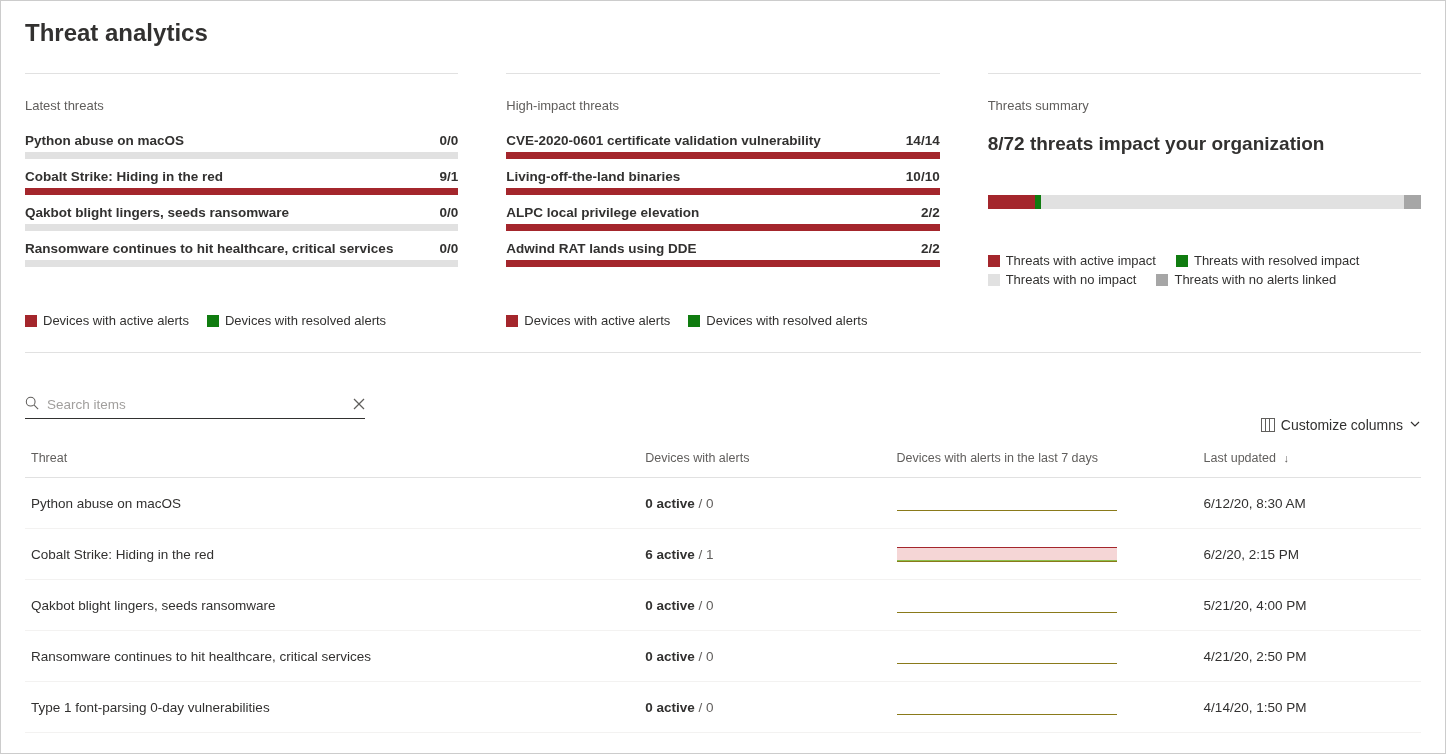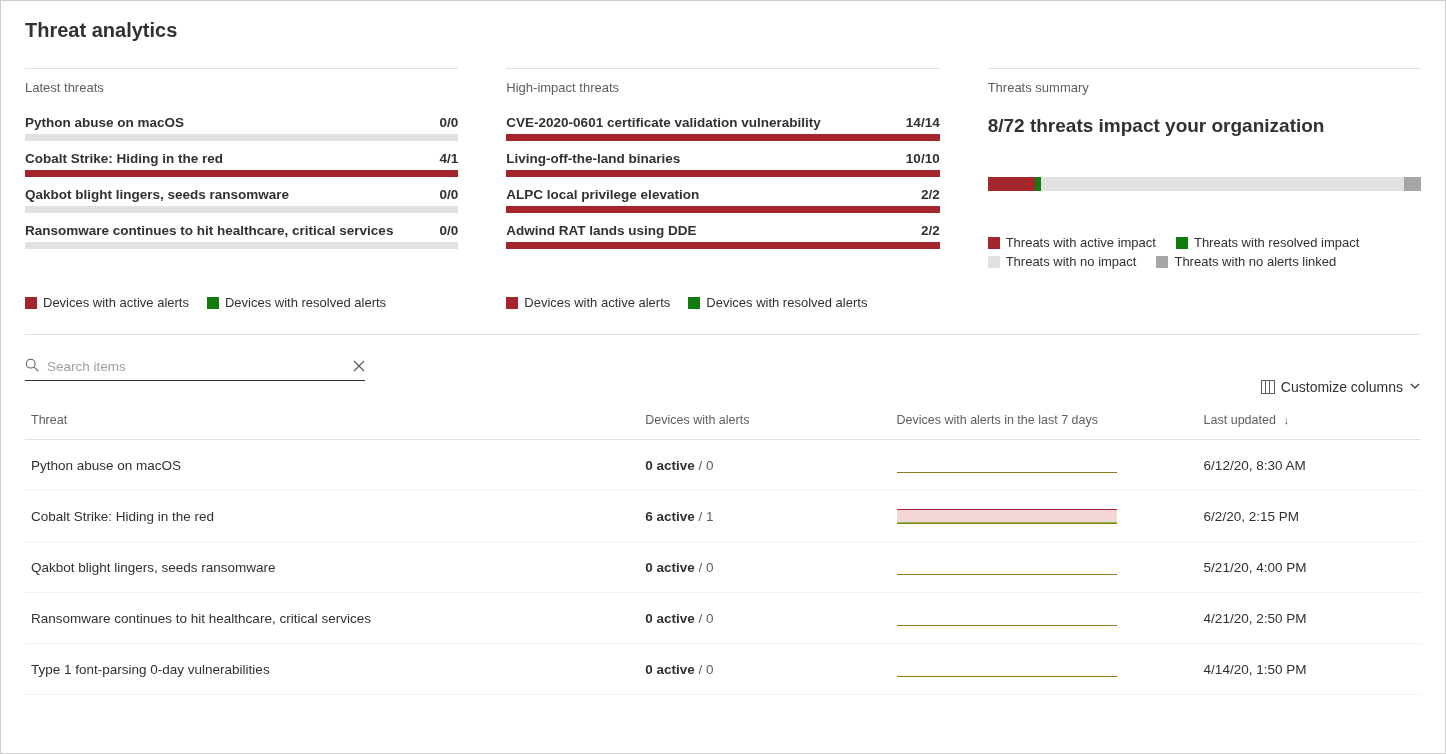--- a/index.html
+++ b/index.html
@@ -1,20 +1,20 @@
 <!DOCTYPE html>
 <html><head>
 <meta charset="utf-8">
 <style>
 * { margin: 0; padding: 0; box-sizing: border-box; font-family: "Segoe UI", -apple-system, sans-serif; }
 body { background: #fff; color: #323130; border: 1px solid #ccc; width: 1446px; height: 754px; overflow: hidden; }
 .page { padding: 18px 24px; }
-h1.title { font-size: 20px; font-weight: 600; margin-bottom: 26px; }
+h1.title { font-size: 24px; font-weight: 600; margin-bottom: 26px; }
 .panels { display: grid; grid-template-columns: 1fr 1fr 1fr; gap: 48px; margin-bottom: 24px; }
-.panel { padding-top: 11px; border-top: 1px solid #e1e1e1; }
+.panel { padding-top: 24px; border-top: 1px solid #e1e1e1; }
 .panel-title { font-size: 13px; color: #605e5c; font-weight: 400; margin-bottom: 20px; }
 .threat-item { margin-bottom: 10px; }
 .threat-row { display: flex; justify-content: space-between; font-size: 13.5px; font-weight: 600; margin-bottom: 4px; }
 .threat-bar { height: 7px; background: #e1e1e1; position: relative; }
 .threat-bar-fill { height: 100%; background: #a4262c; }
 .legend { margin-top: 46px; font-size: 13px; display: flex; flex-wrap: wrap; gap: 14px 18px; }
 .legend-item { display: inline-flex; align-items: center; gap: 6px; }
 .sq { width: 12px; height: 12px; display: inline-block; }
 .sq.red { background: #a4262c; }
 .sq.green { background: #107c10; }
@@ -22,21 +22,21 @@
 .sq.dgrey { background: #a6a6a6; }
 .summary-headline { font-size: 19px; font-weight: 600; margin-bottom: 40px; }
 .summary-bar { height: 14px; display: flex; }
 .summary-bar .seg { height: 100%; }
 .summary-bar .seg.red { background: #a4262c; }
 .summary-bar .seg.green { background: #107c10; }
 .summary-bar .seg.grey { background: #e1e1e1; }
 .summary-bar .seg.dgrey { background: #a6a6a6; }
 .legend2 { margin-top: 44px; font-size: 13px; }
 .legend2 .row { display: flex; gap: 20px; margin-bottom: 4px; }
-.toolbar { display: flex; justify-content: space-between; align-items: center; border-top: 1px solid #e1e1e1; padding-top: 4px; margin-bottom: 8px; }
+.toolbar { display: flex; justify-content: space-between; align-items: center; border-top: 1px solid #e1e1e1; padding-top: 24px; margin-bottom: 8px; }
 .search { display: flex; align-items: center; gap: 8px; border-bottom: 1px solid #323130; width: 340px; padding: 4px 0; }
 .search input { border: none; outline: none; flex:1; font-size: 13.5px; color: #323130; }
 .search input::placeholder { color: #a19f9d; }
 .search .icon { color: #605e5c; }
 .search .clear { color: #605e5c; cursor: pointer; }
 .customize { font-size: 14px; display: flex; align-items: center; gap: 6px; cursor: pointer; margin-top: 40px; }
 table.threats { width: 100%; border-collapse: collapse; table-layout: fixed; }
 table.threats th { text-align: left; font-size: 12.5px; font-weight: 400; color: #605e5c; padding: 10px 6px 12px 6px; border-bottom: 1px solid #e1e1e1; }
 table.threats th:last-child, table.threats td:last-child { text-align: left; }
 table.threats td { font-size: 13.5px; padding: 16px 6px; border-bottom: 1px solid #f3f2f1; }
@@ -70,21 +70,21 @@
               <span>Python abuse on macOS</span>
               <span>0/0</span>
             </div>
             <div class="threat-bar">
               <div class="threat-bar-fill" style="width: 0%;"></div>
             </div>
           </div>
           <div class="threat-item">
             <div class="threat-row">
               <span>Cobalt Strike: Hiding in the red</span>
-              <span>4/1</span>
+              <span>9/1</span>
             </div>
             <div class="threat-bar">
               <div class="threat-bar-fill" style="width: 100%;"></div>
             </div>
           </div>
           <div class="threat-item">
             <div class="threat-row">
               <span>Qakbot blight lingers, seeds ransomware</span>
               <span>0/0</span>
             </div>

